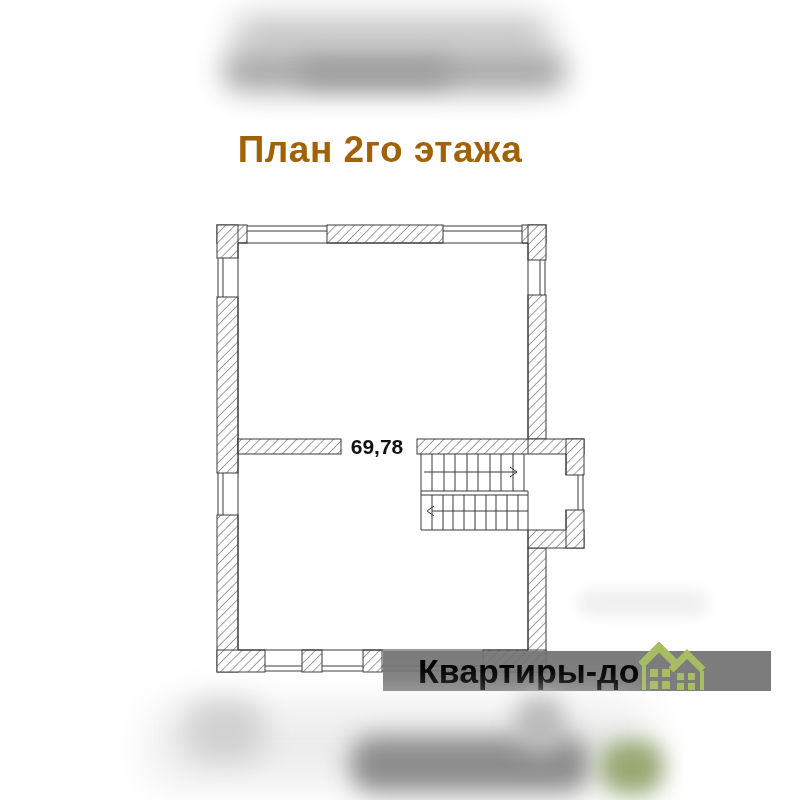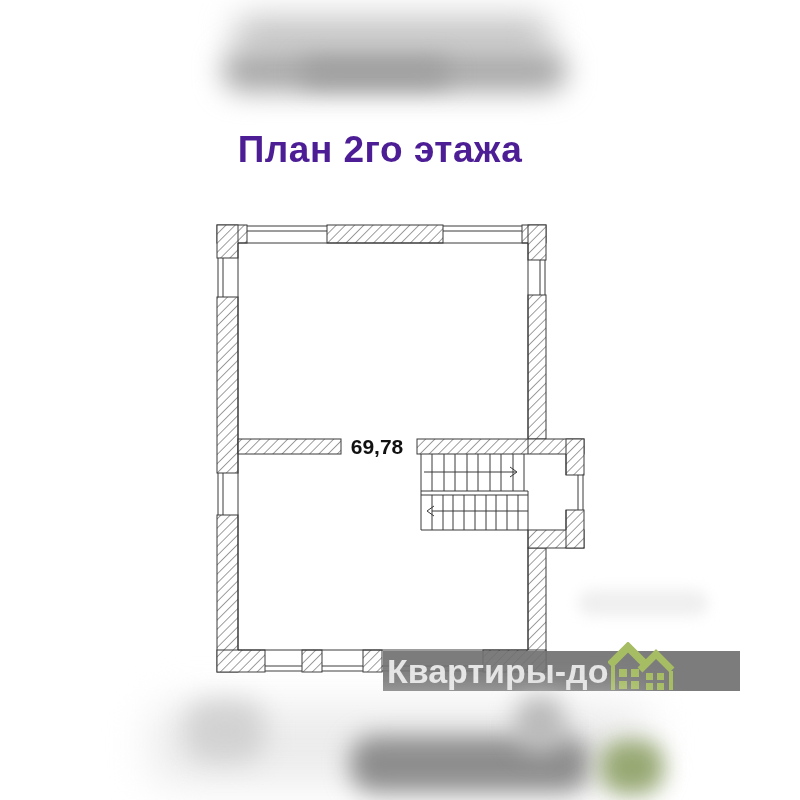--- a/index.html
+++ b/index.html
@@ -13,30 +13,30 @@
   .blob-top-3{left:300px;top:60px;width:150px;height:24px;background:#9c9c9c;filter:blur(12px);}
   .blob-mid-faint{left:578px;top:590px;width:130px;height:26px;background:#efefef;filter:blur(7px);}
   .blob-bot-wide{left:150px;top:705px;width:500px;height:80px;background:#ececec;filter:blur(20px);}
   .blob-bot-left{left:185px;top:700px;width:80px;height:62px;background:#d2d2d2;filter:blur(13px);}
   .blob-bot-core{left:350px;top:736px;width:240px;height:56px;background:#8d8d8d;filter:blur(12px);}
   .blob-bot-stem{left:515px;top:695px;width:50px;height:58px;background:#bababa;filter:blur(12px);}
   .blob-bot-green{left:600px;top:740px;width:64px;height:54px;background:#97a873;filter:blur(11px);}
 
   
   .title{position:absolute;left:0;top:127px;width:760px;text-align:center;
-         font-size:37px;line-height:46px;font-weight:700;color:#4c1d95;letter-spacing:0.5px;}
+         font-size:37px;line-height:46px;font-weight:700;color:#a16207;letter-spacing:0.5px;}
 
   
   .plan{position:absolute;left:0;top:0;}
   .plan text.area-label{font-family:"Liberation Sans",sans-serif;font-size:21px;font-weight:700;fill:#111111;}
 
   
   .watermark{position:absolute;left:383px;top:651px;width:357px;height:40px;
              background:rgba(113,113,113,0.92);display:flex;align-items:center;
-             font-size:34px;font-weight:700;color:#e5e5e5;white-space:nowrap;}
+             font-size:34px;font-weight:700;color:#000000;white-space:nowrap;padding-left:31px;}
   .watermark .wm-text{display:inline-block;padding-left:4px;line-height:40px;}
   .watermark .wm-right{padding-left:0;}
   .houses{flex:0 0 auto;margin-top:-9px;}
 </style>
 </head>
 <body>
 
 <div class="canvas">
 
   <div class="blob blob-top-1"></div>

